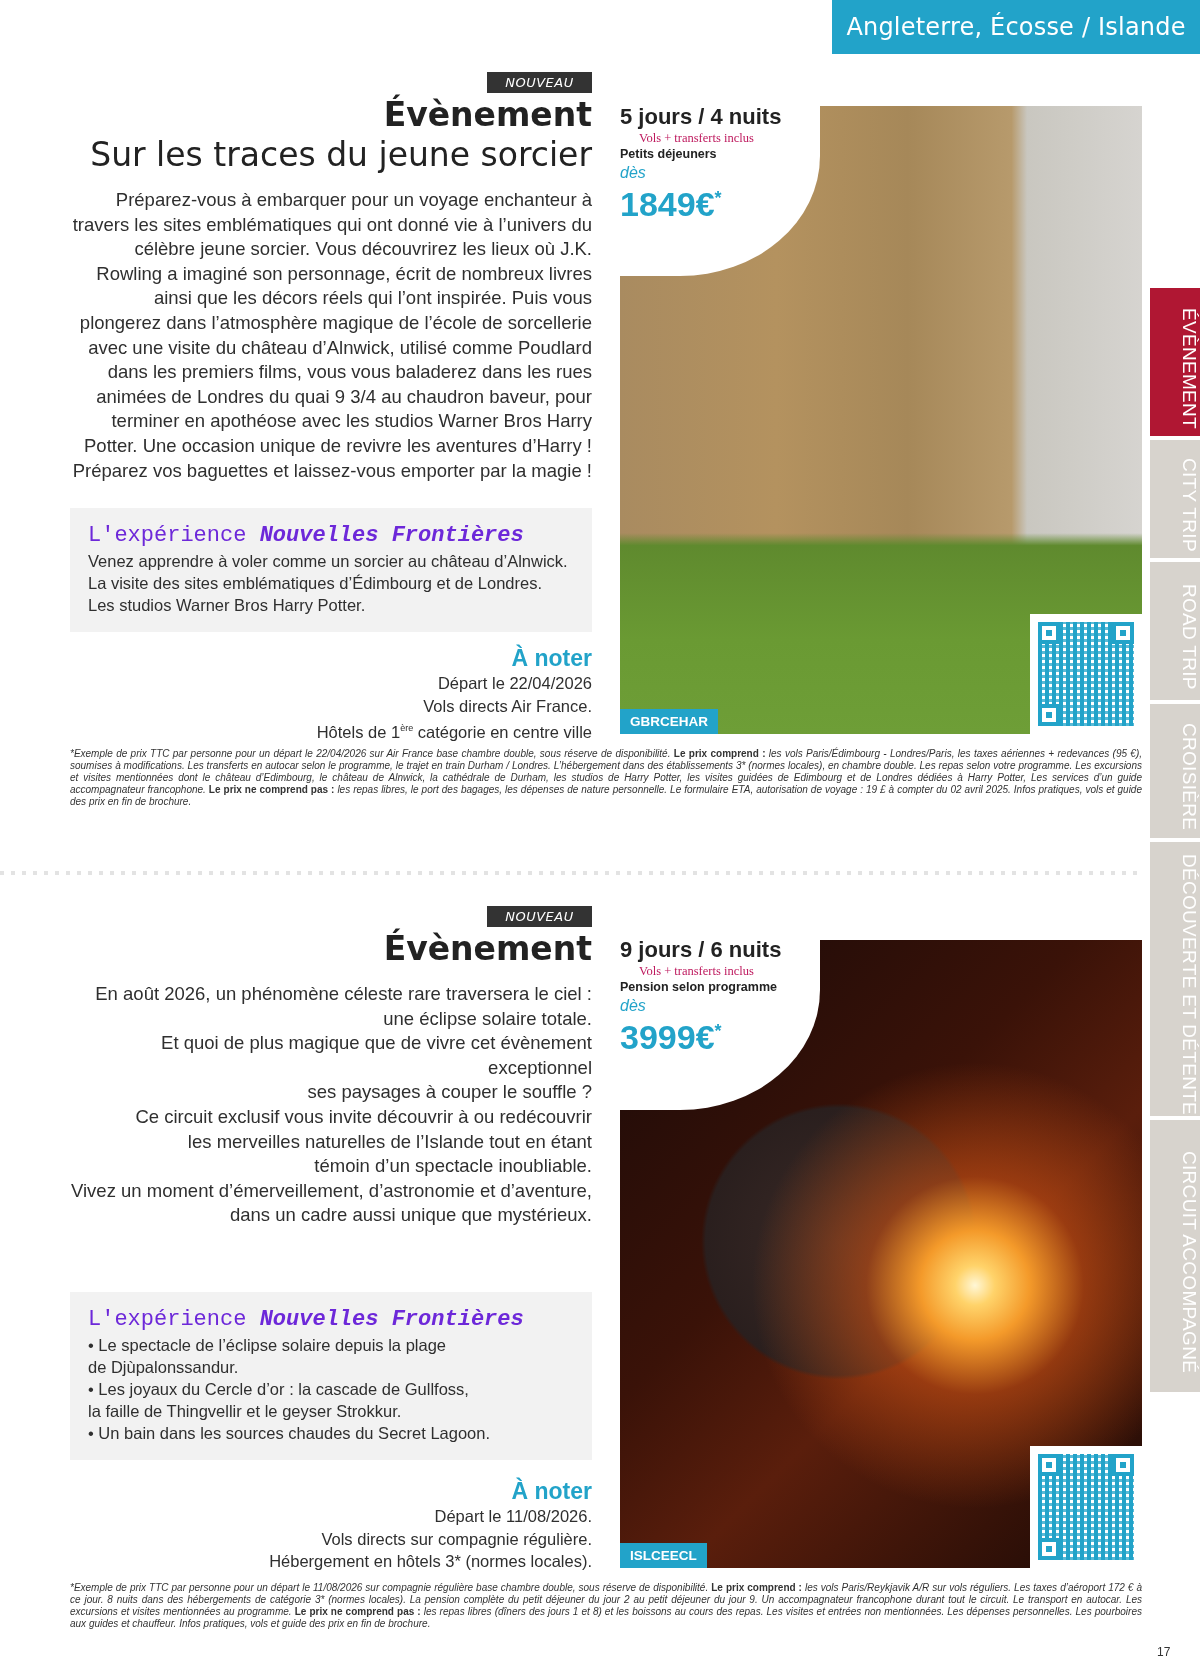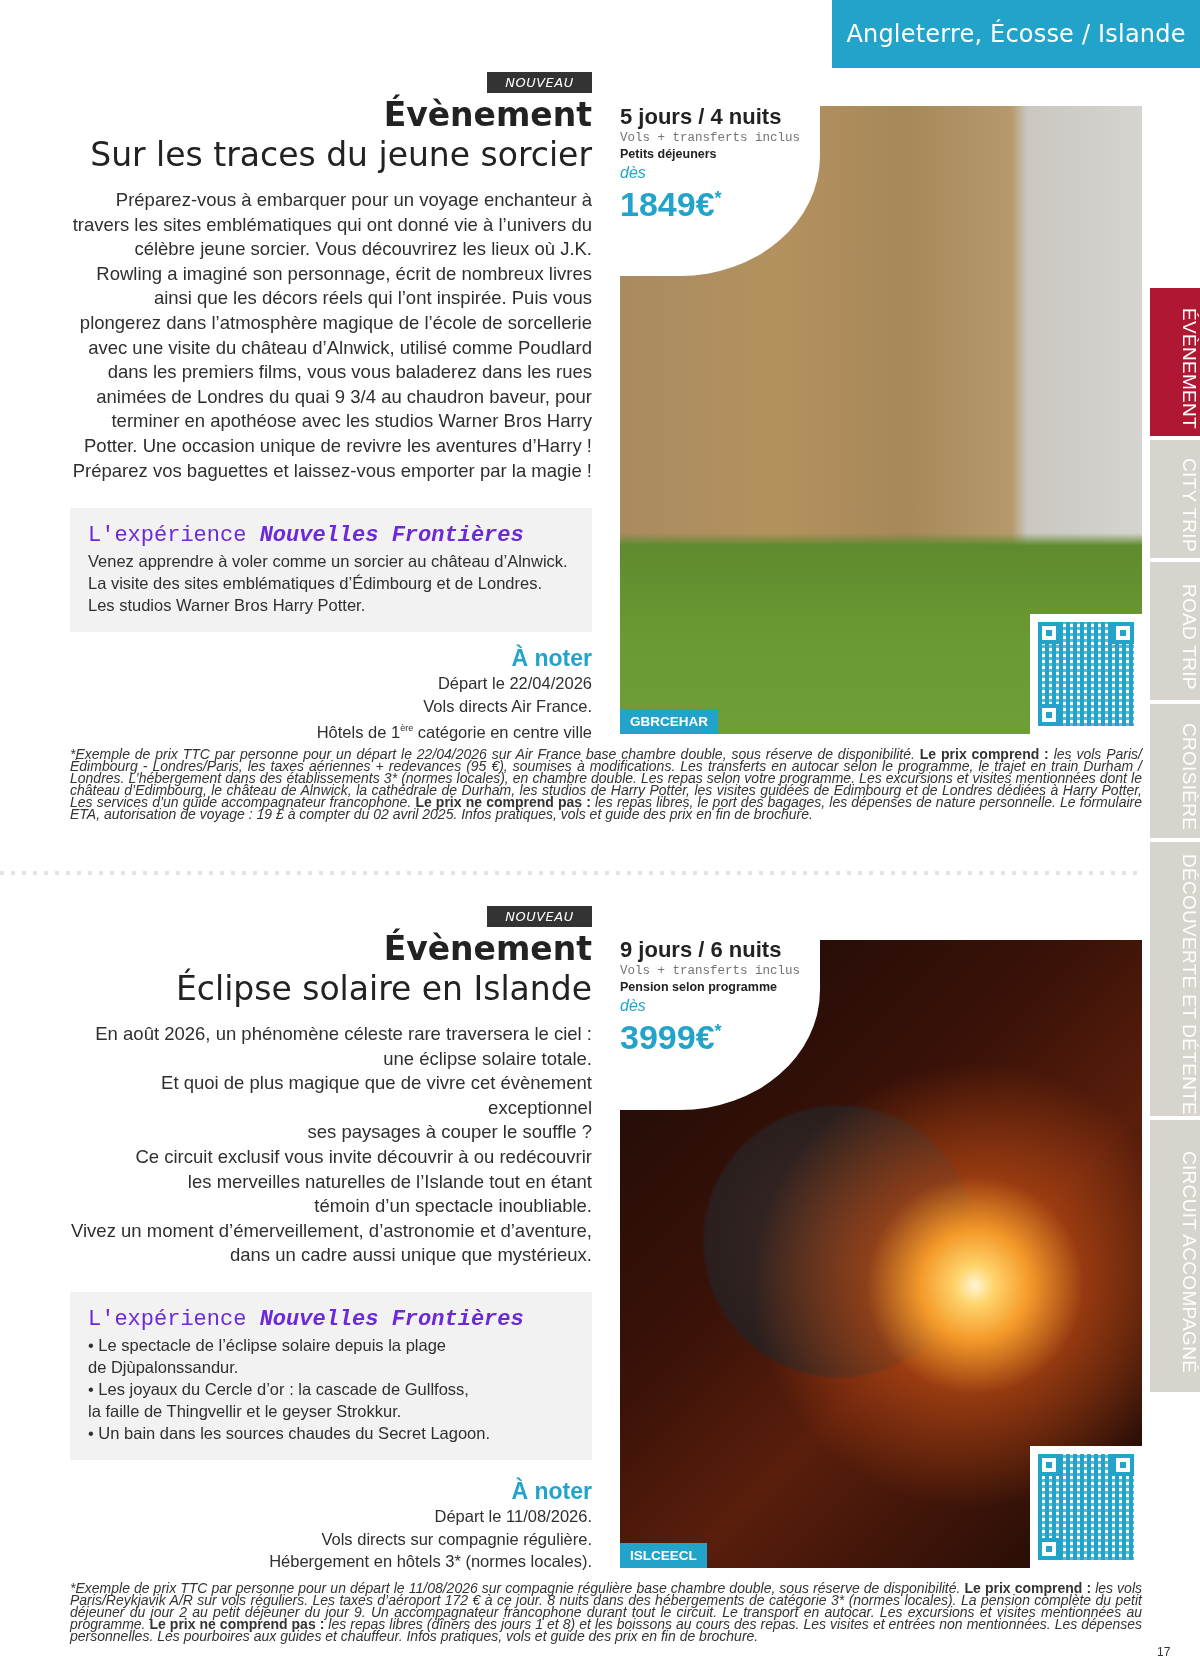--- a/index.html
+++ b/index.html
@@ -1,19 +1,19 @@
 <!DOCTYPE html>
 <html><head>
 <meta charset="utf-8">
 <style>
   * { box-sizing: border-box; margin: 0; padding: 0; }
   html, body { width: 1200px; height: 1680px; background: #ffffff; overflow: hidden; }
   body { position: relative; font-family: "DejaVu Sans", "Liberation Sans", sans-serif; color: #2b2b2b; }
 
-  .header-tab { position: absolute; left: 832px; top: 0; width: 368px; height: 68px; background: #22a3c9; color: #fff; font-size: 24px; display: flex; align-items: center; justify-content: center; letter-spacing: 0.2px; }
+  .header-tab { position: absolute; left: 832px; top: 0; width: 368px; height: 54px; background: #22a3c9; color: #fff; font-size: 24px; display: flex; align-items: center; justify-content: center; letter-spacing: 0.2px; }
   .left-col { position: absolute; left: 70px; width: 522px; text-align: right; }
   .badge { display: inline-block; background: #333; color: #fff; font-style: italic; font-size: 13px; letter-spacing: 0.5px; padding: 3px 16px; width: 105px; text-align: center; }
   .title1 { font-size: 33px; font-weight: bold; line-height: 40px; color: #222; margin-top: 2px; }
   .title2 { font-size: 33px; line-height: 40px; color: #222; }
   .desc { font-family: "Liberation Sans", sans-serif; font-size: 18.5px; line-height: 24.6px; color: #2f2f2f; margin-top: 13px; }
 
   .exp-box { position: absolute; left: 70px; width: 522px; background: #f2f2f2; padding: 14px 18px 16px 18px; text-align: left; }
   .exp-title { color: #6d28d9; font-size: 22px; line-height: 28px; font-family: Liberation Mono, monospace; }
   .exp-title .it { font-style: italic; font-weight: bold; }
   .exp-text { font-family: "Liberation Sans", sans-serif; font-size: 16.5px; line-height: 22px; color: #2f2f2f; }
@@ -26,37 +26,37 @@
   .photo { position: absolute; left: 620px; width: 522px; overflow: hidden; }
   .photo-castle { background:
       linear-gradient(180deg, rgba(0,0,0,0) 0%, rgba(0,0,0,0) 68%, #5f8a2e 70%, #6a9a33 85%, #6e9e37 100%),
       linear-gradient(90deg, #a98b60 0%, #b4925f 30%, #a68859 55%, #b79a6c 75%, #c9c7c0 78%, #d6d4d0 100%); }
   .photo-eclipse { background:
       radial-gradient(circle at 68% 55%, #fff7d6 0, #ffd36a 4%, #f49a2a 11%, rgba(200,80,20,0.6) 22%, rgba(90,20,10,0) 45%),
       radial-gradient(circle at 42% 48%, #3b2a26 0, #2a1f1e 30%, rgba(0,0,0,0) 31%),
       linear-gradient(135deg, #1a0a08 0%, #3a1208 40%, #5a1e0c 60%, #1b0905 100%); padding-left: 11px; }
   .price-card { position: absolute; left: 0; top: 0; width: 200px; height: 150px; background: #fff; border-bottom-right-radius: 140px 120px; padding: 0 0 0 0; }
   .dur { font-family: "Liberation Sans", sans-serif; font-size: 22px; font-weight: bold; color: #222; line-height: 26px; }
-  .inc { font-family: Liberation Mono, monospace; font-size: 12.5px; color: #737373; line-height: 16px; }
+  .inc { font-family: Liberation Serif, serif; font-size: 12.5px; color: #be185d; line-height: 16px; margin-left: 19px; }
   .board { font-family: "Liberation Sans", sans-serif; font-size: 12.5px; font-weight: bold; color: #222; line-height: 16px; }
   .des { font-family: "Liberation Sans", sans-serif; font-style: italic; font-size: 16px; color: #22a3c9; margin-top: 4px; line-height: 14px; }
   .price { font-family: "Liberation Sans", sans-serif; font-size: 34px; color: #22a3c9; font-weight: bold; line-height: 36px; }
   .price sup { font-size: 18px; }
   .price-block { position: absolute; left: 620px; width: 220px; z-index: 2; }
 
   .code-tag { position: absolute; left: 0; bottom: 0; background: #22a3c9; color: #fff; font-weight: bold; font-size: 13.5px; padding: 5px 10px; font-family: "Liberation Sans", sans-serif; }
   .qr { position: absolute; right: 0; bottom: 0; width: 112px; height: 116px; background: #fff; padding: 8px; }
   .qr-inner { width: 100%; height: 100%; background:
       repeating-linear-gradient(90deg, #22a3c9 0 4px, transparent 4px 7px),
       repeating-linear-gradient(0deg, rgba(34,163,201,0.75) 0 3px, transparent 3px 6px);
       position: relative; }
   .qr-corner { position: absolute; width: 22px; height: 22px; border: 4px solid #22a3c9; background: #fff; }
   .qr-corner::after { content: ""; position: absolute; left: 4px; top: 4px; width: 6px; height: 6px; background: #22a3c9; }
 
-  .fine { position: absolute; left: 70px; width: 1072px; font-family: "Liberation Sans", sans-serif; font-size: 14px; line-height: 12px; color: #333; text-align: justify; }
+  .fine { position: absolute; left: 70px; width: 1072px; font-family: "Liberation Sans", sans-serif; font-size: 10px; line-height: 12px; color: #333; text-align: justify; }
   .fine .i { font-style: italic; }
   .fine b { font-weight: bold; font-style: normal; }
 
   .divider { position: absolute; left: 0; top: 871px; width: 1142px; height: 4px; background: repeating-linear-gradient(90deg, #e3e3e3 0 4px, transparent 4px 11px); }
 
   .sidebar { position: absolute; left: 1150px; width: 50px; }
   .side-tab { position: absolute; left: 0; width: 50px; background: #d7d3cd; color: #fff; writing-mode: vertical-rl; font-family: "Liberation Sans", sans-serif; font-size: 19px; display: flex; align-items: flex-start; justify-content: center; padding-top: 12px; letter-spacing: 0.3px; }
   .side-tab.active { background: #b01733; }
 
   .page-num { position: absolute; left: 1157px; top: 1645px; font-size: 12px; font-family: "Liberation Sans", sans-serif; color: #333; }
@@ -132,21 +132,20 @@
 
 <div class="fine" style="top:748px;">
   <span class="i">*Exemple de prix TTC par personne pour un départ le 22/04/2026 sur Air France base chambre double, sous réserve de disponibilité. </span><b>Le prix comprend : </b><span class="i">les vols Paris/Édimbourg - Londres/Paris, les taxes aériennes + redevances (95 €), soumises à modifications. Les transferts en autocar selon le programme, le trajet en train Durham / Londres. L’hébergement dans des établissements 3* (normes locales), en chambre double. Les repas selon votre programme. Les excursions et visites mentionnées dont le château d’Edimbourg, le château de Alnwick, la cathédrale de Durham, les studios de Harry Potter, les visites guidées de Edimbourg et de Londres dédiées à Harry Potter, Les services d’un guide accompagnateur francophone. </span><b>Le prix ne comprend pas : </b><span class="i">les repas libres, le port des bagages, les dépenses de nature personnelle. Le formulaire ETA, autorisation de voyage : 19 £ à compter du 02 avril 2025. Infos pratiques, vols et guide des prix en fin de brochure.</span>
 </div>
 
 <div class="divider"></div>
 
 <div class="left-col" style="top:906px;">
   <span class="badge">NOUVEAU</span>
   <div class="title1">Évènement</div>
-  <div class="title2">Éclipse solaire en Islande</div>
   <div class="desc">
     <div>En août 2026, un phénomène céleste rare traversera le ciel :</div>
     <div>une éclipse solaire totale.</div>
     <div>Et quoi de plus magique que de vivre cet évènement exceptionnel</div>
     <div>ses paysages à couper le souffle ?</div>
     <div>Ce circuit exclusif vous invite découvrir à ou redécouvrir</div>
     <div>les merveilles naturelles de l’Islande tout en étant</div>
     <div>témoin d’un spectacle inoubliable.</div>
     <div>Vivez un moment d’émerveillement, d’astronomie et d’aventure,</div>
     <div>dans un cadre aussi unique que mystérieux.</div>

